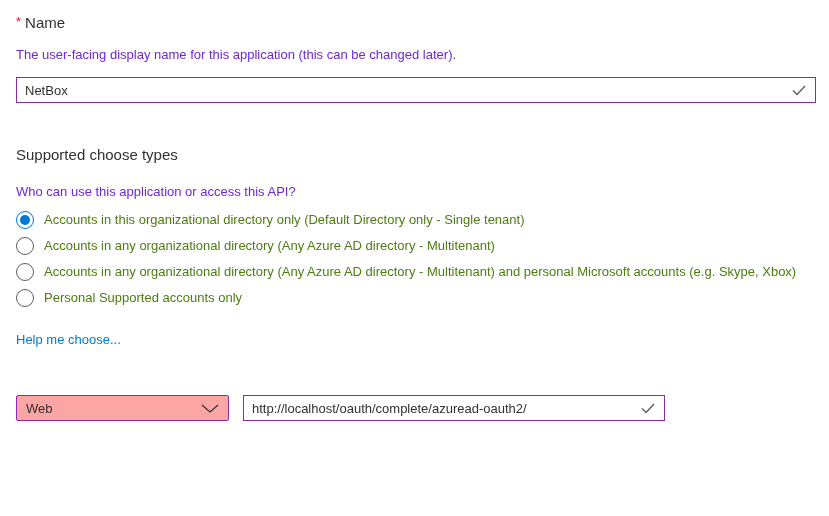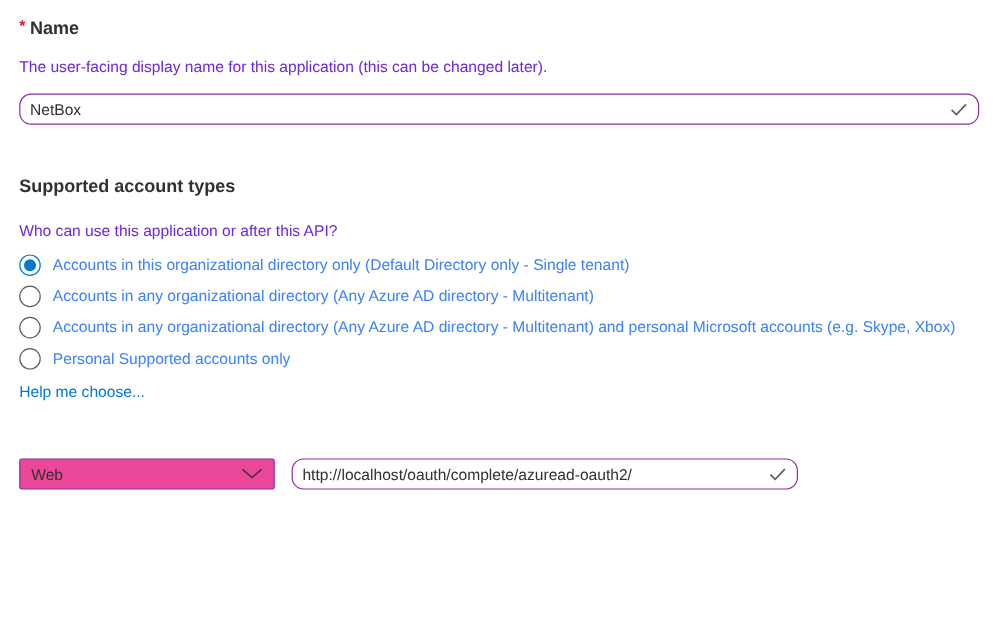--- a/index.html
+++ b/index.html
@@ -10,42 +10,42 @@
   }
   .page {
     width: 829px;
     height: 516px;
     background: #ffffff;
     padding: 12px 13px 15px 16px;
     overflow: hidden;
   }
   .section-title {
     font-size: 15px;
-    font-weight: 700;
+    font-weight: 400;
     color: #323130;
     line-height: 20px;
   }
   .required-star {
     color: #e81123;
     margin-right: 4px;
     font-size: 13px;
     vertical-align: 2px;
   }
   .desc {
     font-size: 13px;
     line-height: 19px;
     color: #6d28d9;
   }
   .name-desc { margin-top: 12px; }
   .text-input {
     position: relative;
     margin-top: 13px;
     height: 26px;
     border: 1px solid #8a2da5;
-    border-radius: 10px;
+    border-radius: 0;
     background: #ffffff;
     display: flex;
     align-items: center;
   }
   .text-input input {
     flex: 1;
     border: none;
     outline: none;
     font-family: "Liberation Sans", "DejaVu Sans", sans-serif;
     font-size: 13px;
@@ -82,24 +82,24 @@
   .radio-row.selected .radio-circle { border-color: #0078d4; }
   .radio-row.selected .radio-circle::after {
     content: "";
     position: absolute;
     left: 50%; top: 50%;
     width: 10px; height: 10px;
     margin: -5px 0 0 -5px;
     border-radius: 50%;
     background: #0078d4;
   }
-  .radio-label { font-size: 13px; line-height: 18px; color: #3b82f6; }
+  .radio-label { font-size: 13px; line-height: 18px; color: #4d7c0f; }
   .help-link {
     display: inline-block;
-    margin-top: 6px;
+    margin-top: 20px;
     font-size: 13px;
     line-height: 18px;
     color: #0078d4;
     text-decoration: none;
     cursor: pointer;
   }
   .section-3 { margin-top: 46px; }
   .redirect-desc { margin-top: 11px; max-width: 801px; }
   .uri-row {
     margin-top: 14px;
@@ -109,21 +109,21 @@
   }
   .platform-select {
     width: 213px;
     height: 26px;
     border: 1px solid #8a2da5;
     border-radius: 2px;
     display: flex;
     align-items: center;
     justify-content: space-between;
     padding: 0 9px;
-    background: #ec4899;
+    background: #fca5a5;
     cursor: pointer;
   }
   .platform-select .select-value { font-size: 13px; color: #323130; }
   .uri-input { width: 422px; margin-top: 0; }
 </style>
 </head>
 <body>
 
 <div class="page">
 
@@ -134,22 +134,22 @@
   <div class="text-input">
     <input type="text" value="NetBox" style="">
     <span class="valid-check">
       <svg width="14" height="11" viewBox="0 0 14 11">
           <path d="M1 5.5 L5 9.5 L13 1" fill="none" stroke="#605e5c" stroke-width="1.4"></path>
         </svg>
     </span>
   </div>
 
   <div class="section-2">
-    <div class="section-title">Supported account types</div>
-    <div class="desc question">Who can use this application or after this API?</div>
+    <div class="section-title">Supported choose types</div>
+    <div class="desc question">Who can use this application or access this API?</div>
     <div class="radio-group">
       <div class="radio-row selected">
         <span class="radio-circle"></span>
         <span class="radio-label">Accounts in this organizational directory only (Default Directory only - Single tenant)</span>
       </div>
       <div class="radio-row">
         <span class="radio-circle"></span>
         <span class="radio-label">Accounts in any organizational directory (Any Azure AD directory - Multitenant)</span>
       </div>
       <div class="radio-row">

